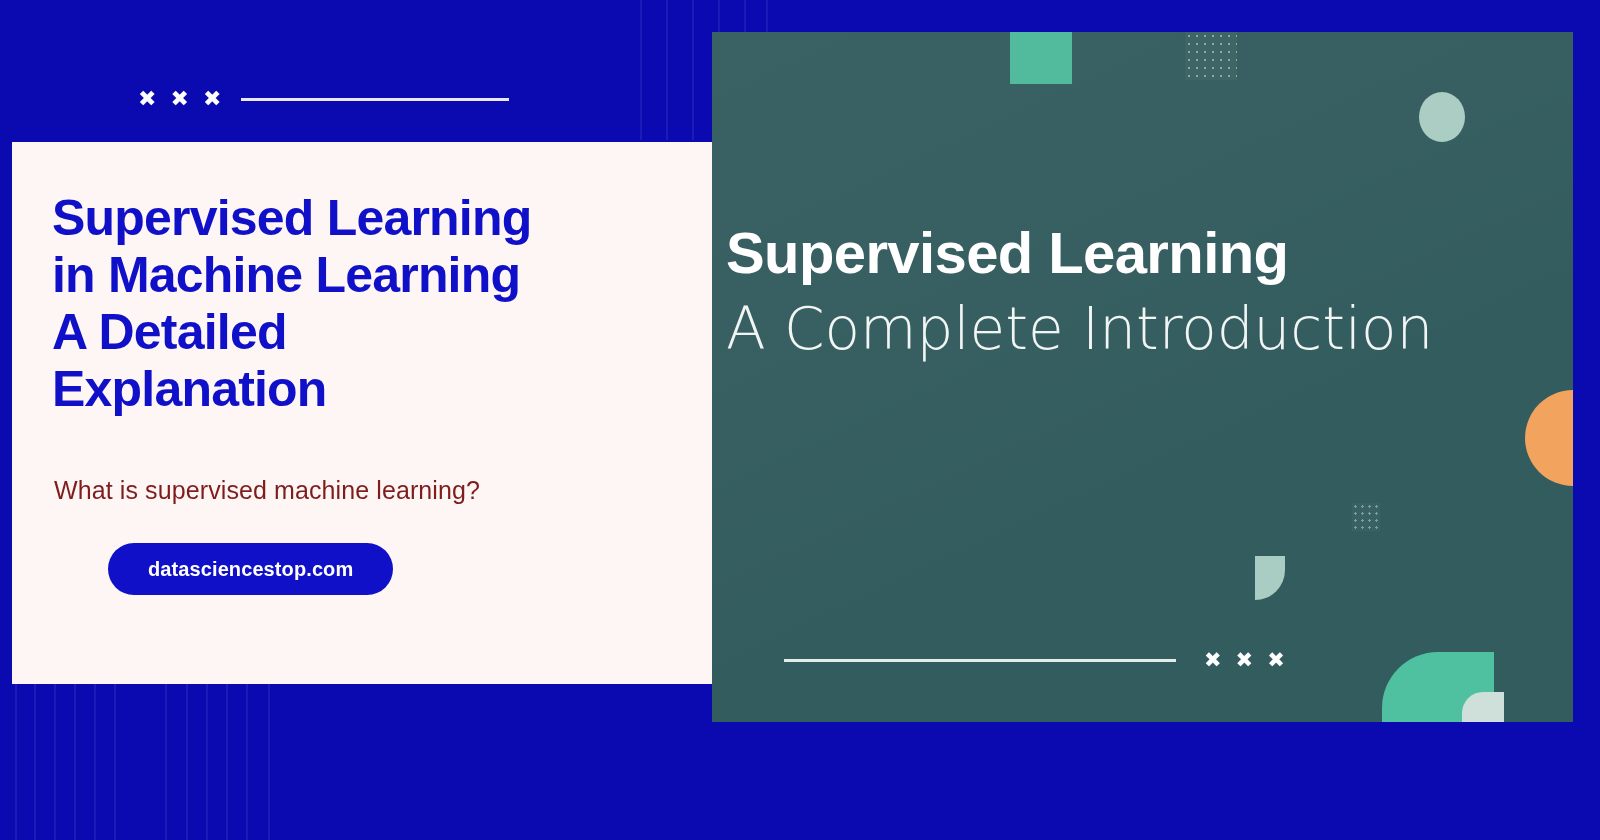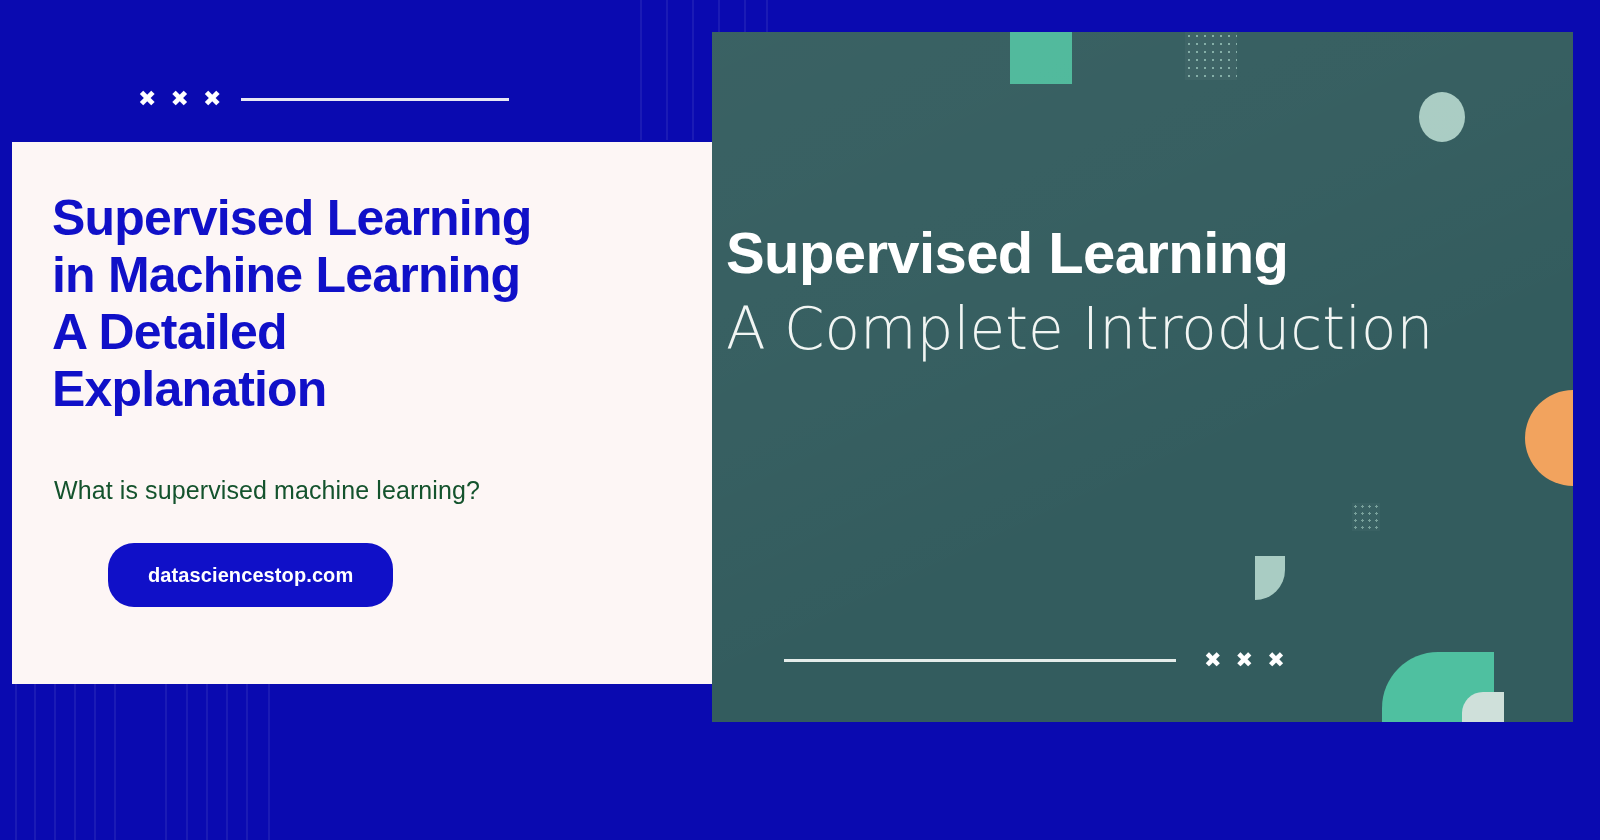--- a/index.html
+++ b/index.html
@@ -87,33 +87,33 @@
     color: #1010c8;
     font-size: 50px;
     line-height: 57px;
     font-weight: 800;
     letter-spacing: -0.8px;
     font-family: "Liberation Sans", sans-serif;
     white-space: pre-line;
   }
   #subtitle {
     margin: 57px 0 0 2px;
-    color: #14532d;
+    color: #7f1d1d;
     font-size: 25px;
     line-height: 30px;
     font-weight: 400;
     letter-spacing: 0.1px;
   }
   #cta-button {
     display: inline-flex;
     align-items: center;
     justify-content: center;
     margin: 38px 0 0 56px;
     padding: 0 40px;
-    height: 64px;
+    height: 52px;
     border: none;
     border-radius: 26px;
     background: #1010c8;
     color: #ffffff;
     font-size: 20px;
     font-weight: 700;
     letter-spacing: 0.1px;
     cursor: pointer;
     font-family: "Liberation Sans", sans-serif;
   }

